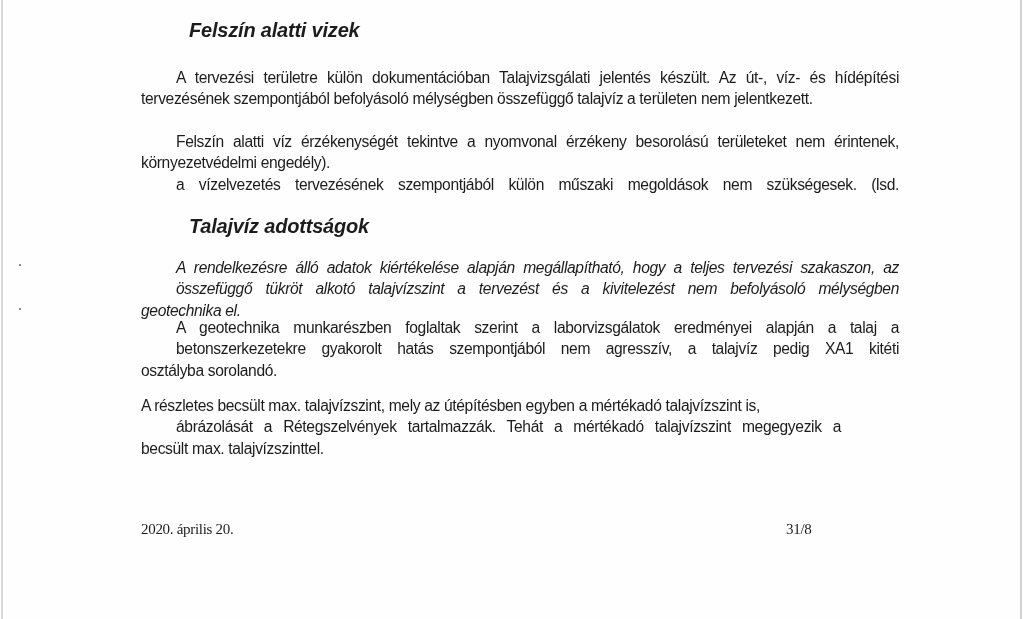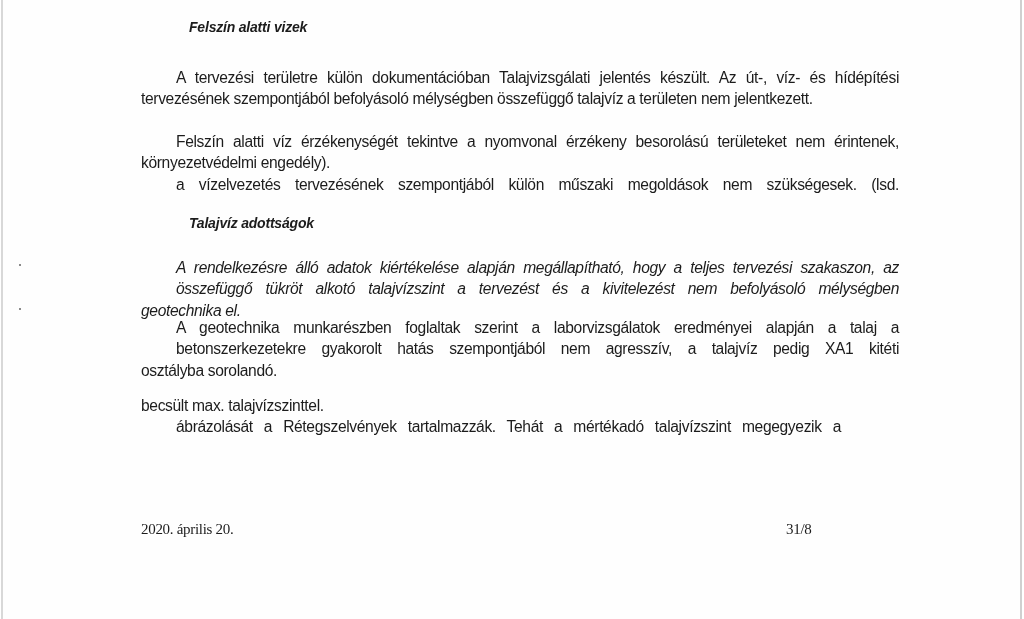--- a/index.html
+++ b/index.html
@@ -40,21 +40,21 @@
       width: 758px;
       font-family: "Liberation Sans", sans-serif;
       color: #1c1c1c;
       font-size: 15.6px;
       letter-spacing: -0.35px;
     }
     .heading {
       position: absolute;
       font-weight: bold;
       font-style: italic;
-      font-size: 14px;
+      font-size: 20px;
       letter-spacing: -0.2px;
       white-space: nowrap;
     }
     .para {
       position: absolute;
       left: 0;
       width: 758px;
       line-height: 21.4px;
       text-align: justify;
     }
@@ -108,21 +108,22 @@
         <span class="line">geotechnika el.</span>
       </div>
 
       <div class="para" style="top:317px;">
         <span class="line just">A geotechnika munkarészben foglaltak szerint a laborvizsgálatok eredményei alapján a talaj a</span>
         <span class="line just">betonszerkezetekre gyakorolt hatás szempontjából nem agresszív, a talajvíz pedig XA1 kitéti</span>
         <span class="line">osztályba sorolandó.</span>
       </div>
 
       <div class="para" style="top:395px; width:700px;">
+        <span class="line">A részletes becsült max. talajvízszint, mely az útépítésben egyben a mértékadó talajvízszint is,</span>
+        <span class="line just">ábrázolását a Rétegszelvények tartalmazzák. Tehát a mértékadó talajvízszint megegyezik a</span>
         <span class="line">becsült max. talajvízszinttel.</span>
-        <span class="line just">ábrázolását a Rétegszelvények tartalmazzák. Tehát a mértékadó talajvízszint megegyezik a</span>
       </div>
 
       <div class="footer" style="left:0px; top:521px;">2020. április 20.</div>
       <div class="footer" style="left:645px; top:521px;">31/8</div>
     </div>
   </div>
 </div>
 
 </body></html>

